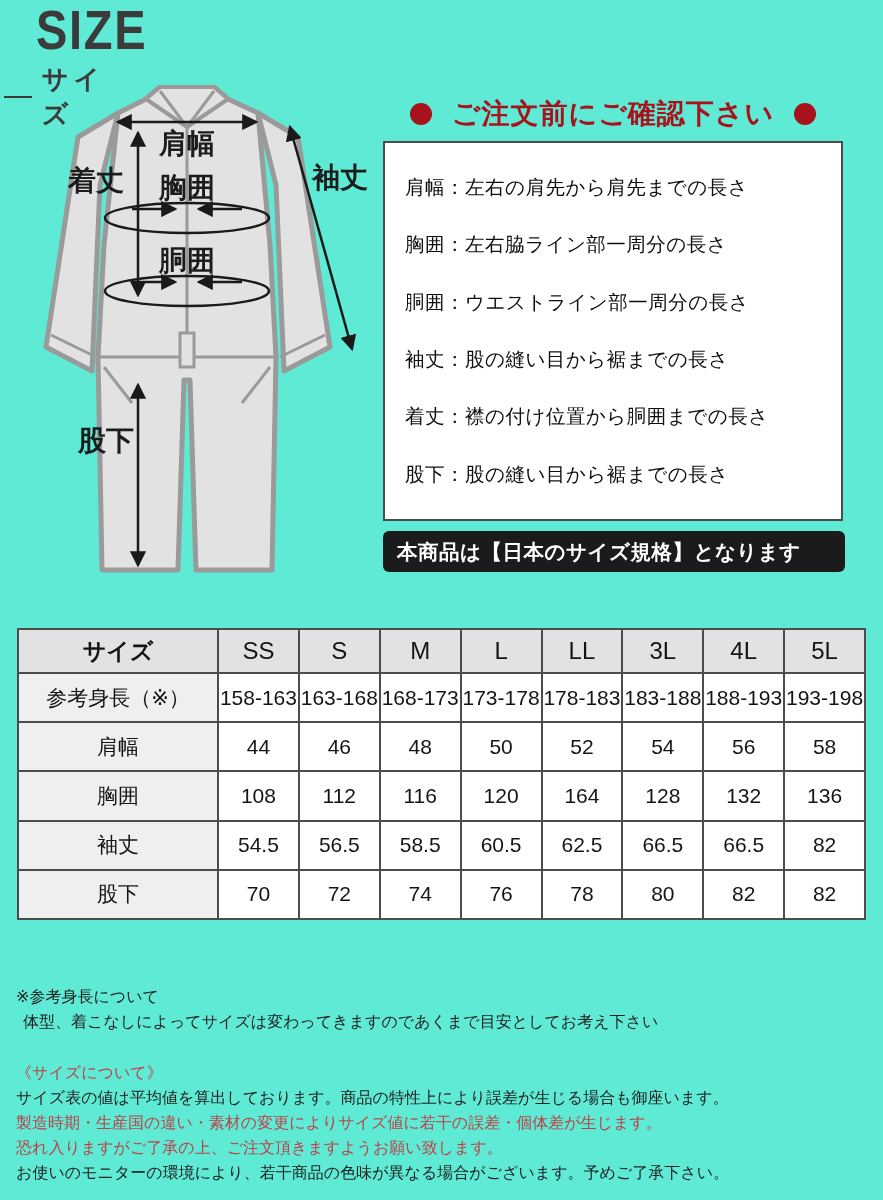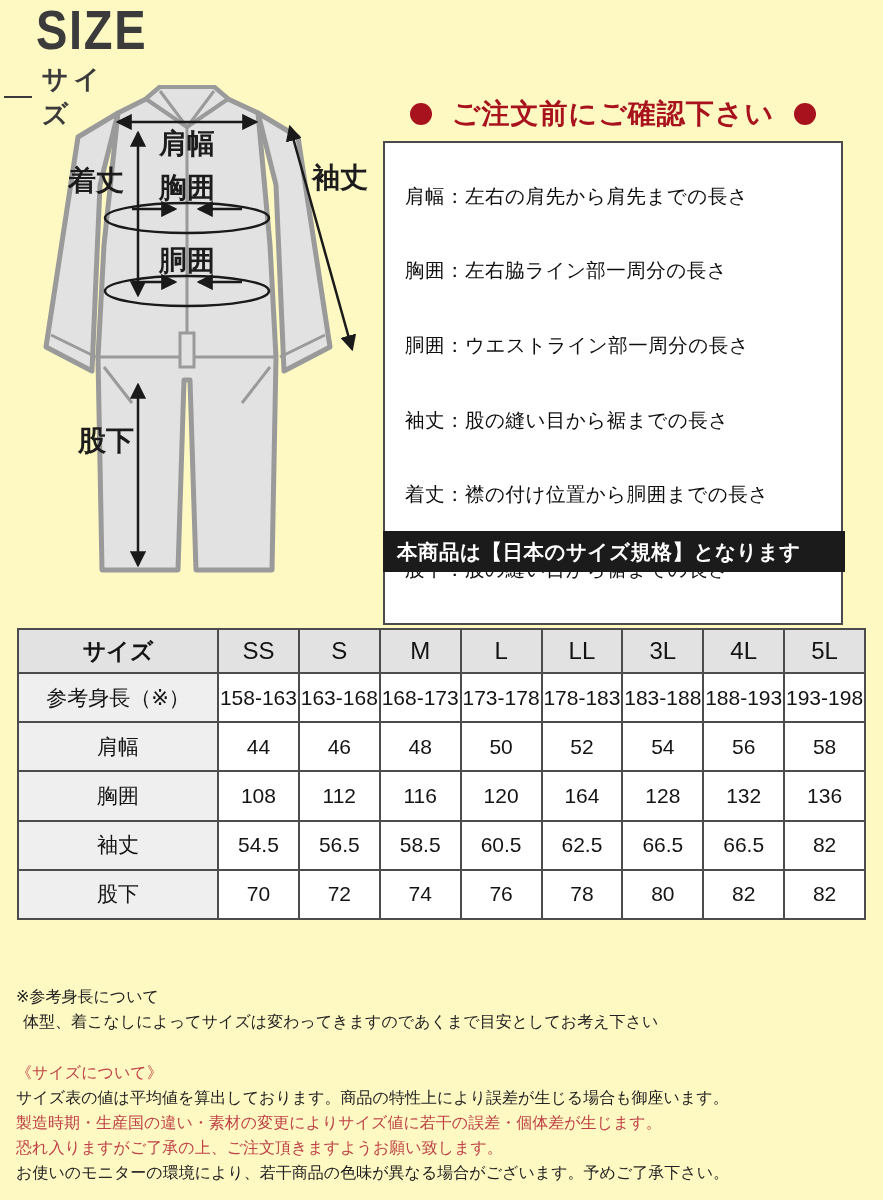--- a/index.html
+++ b/index.html
@@ -1,17 +1,17 @@
 <!DOCTYPE html>
 <html><head>
 <meta charset="utf-8">
 <style>
   html,body{margin:0;padding:0;background:#fff;}
   .page{
-    position:relative;width:883px;height:1200px;background:#fef9c3;overflow:hidden;
+    position:relative;width:883px;height:1200px;background:#5eead4;overflow:hidden;
     font-family:"Liberation Sans","DejaVu Sans",sans-serif;color:#1a1a1a;
   }
   
   .size-en{
     position:absolute;left:36px;top:2px;font-size:56px;font-weight:800;color:#3b3b3b;
     letter-spacing:2px;transform:scaleX(.84);transform-origin:left top;line-height:1.0;
   }
   .size-ja-row{
     position:absolute;left:4px;top:62px;width:170px;display:flex;align-items:center;
     justify-content:center;gap:10px;
@@ -23,29 +23,29 @@
   .dia-label{font-size:28px;font-weight:600;fill:#1c1c1c;
     font-family:"Liberation Sans","DejaVu Sans",sans-serif;}
   
   .confirm-title{
     position:absolute;left:388px;top:95px;width:450px;display:flex;align-items:center;
     justify-content:center;gap:20px;font-size:28px;font-weight:800;color:#a8121d;
     letter-spacing:1px;white-space:nowrap;
   }
   .dot{width:22px;height:22px;border-radius:50%;background:#a8121d;flex:0 0 auto;}
   .def-box{
-    position:absolute;left:383px;top:141px;width:460px;height:484px;box-sizing:border-box;
+    position:absolute;left:383px;top:141px;width:460px;height:380px;box-sizing:border-box;
     border:2px solid #4b4b4b;display:flex;flex-direction:column;justify-content:space-around;
     padding:16px 6px 16px 20px;background:#fff;
   }
   .def-row{font-size:19.5px;color:#0e0e0e;letter-spacing:.5px;white-space:nowrap;}
   .notice-bar{
     position:absolute;left:383px;top:531px;width:462px;height:41px;box-sizing:border-box;
     background:#1b1b1b;color:#ffffff;display:flex;align-items:center;padding-left:14px;
-    font-size:20.5px;font-weight:700;letter-spacing:.5px;white-space:nowrap;
+    font-size:20.5px;font-weight:700;letter-spacing:.5px;white-space:nowrap;border-radius:6px;
   }
   
   .size-table{
     position:absolute;left:17px;top:628px;width:849px;height:292px;border-collapse:collapse;
     table-layout:fixed;background:#fff;
   }
   .size-table td,.size-table th{
     border:2px solid #4c4c4c;text-align:center;vertical-align:middle;padding:0;
     font-weight:400;font-size:21px;color:#141414;
   }

